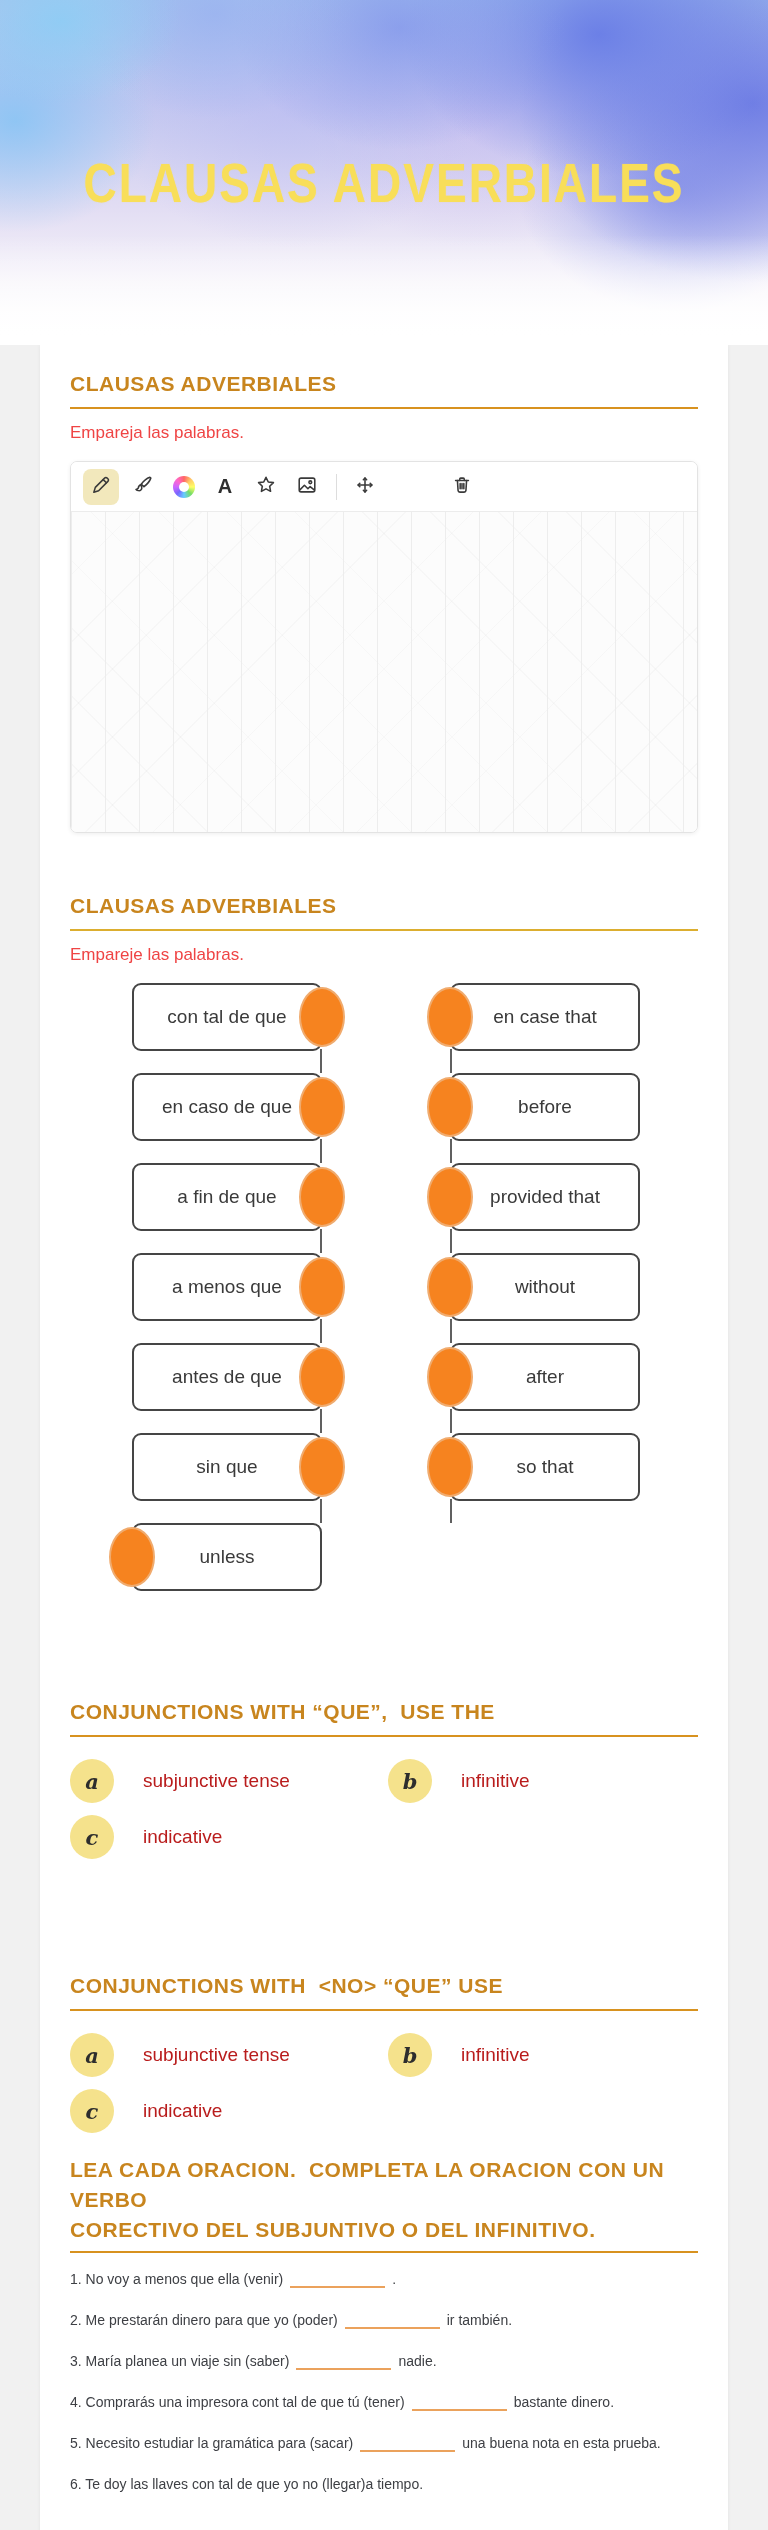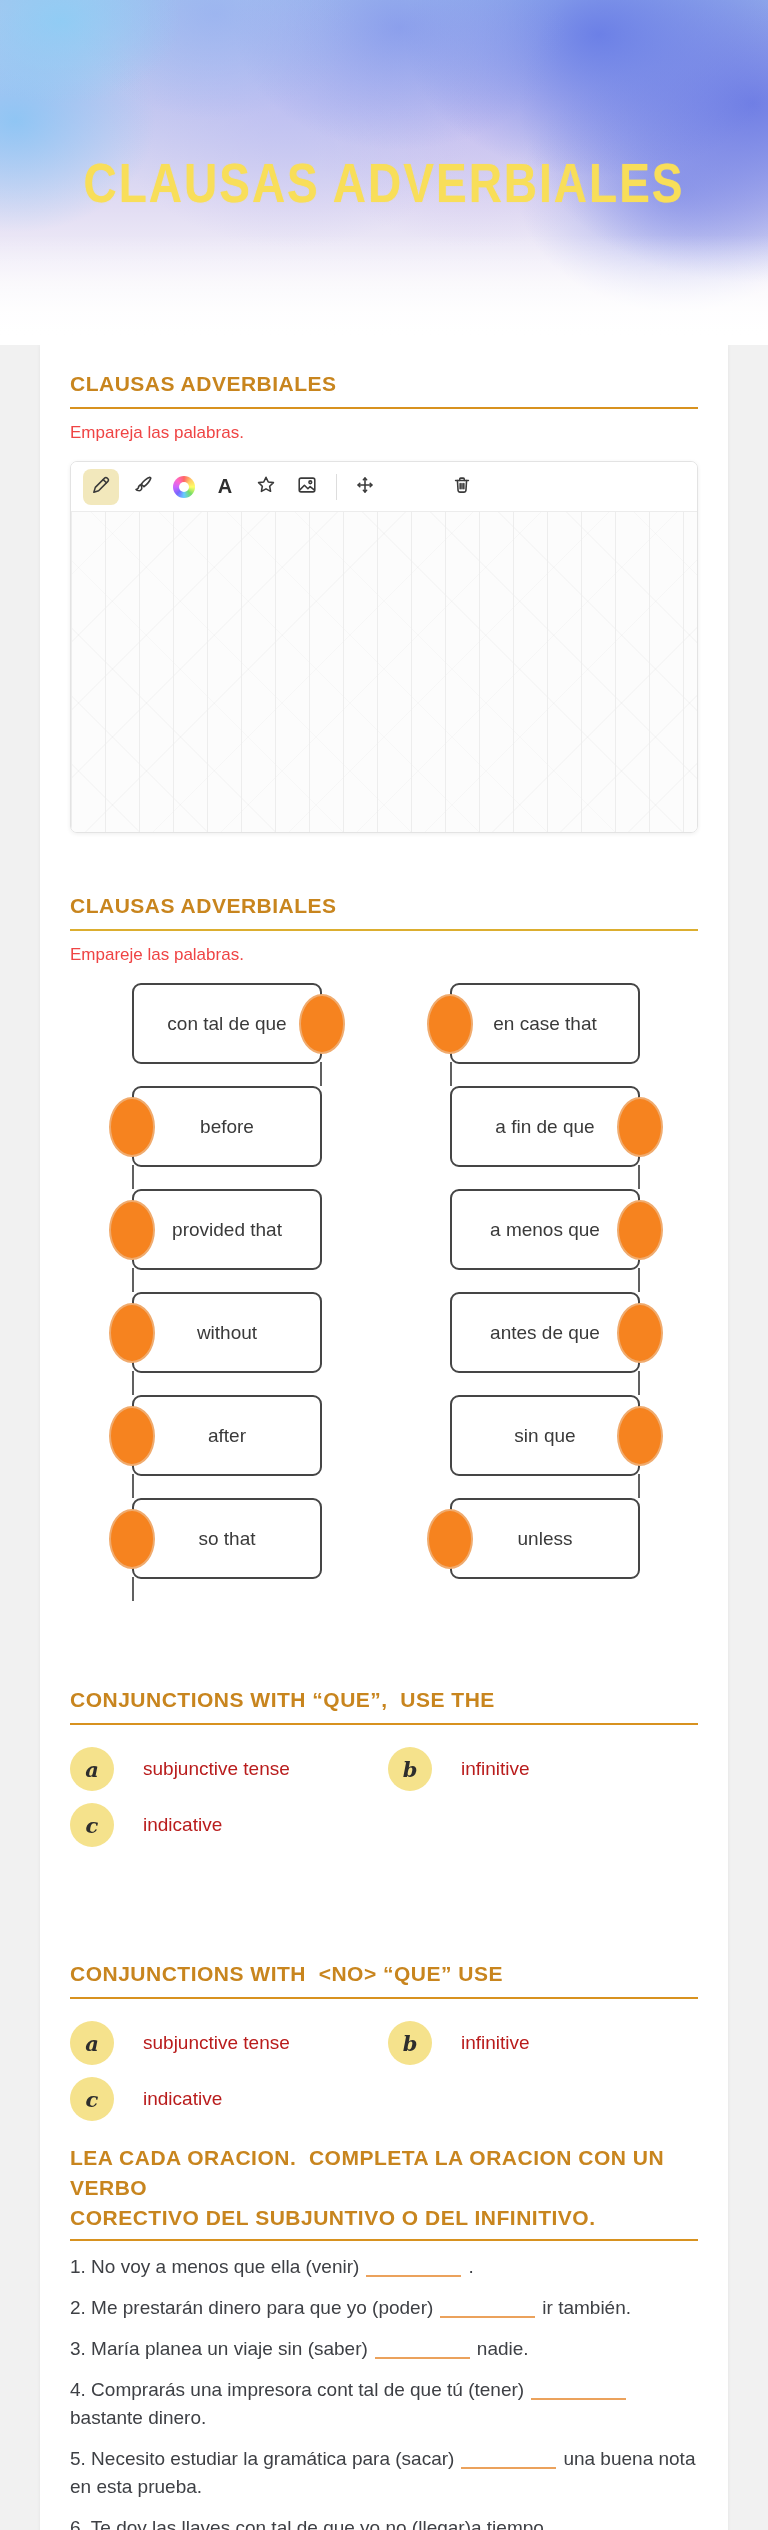--- a/index.html
+++ b/index.html
@@ -76,21 +76,21 @@
     background:
       repeating-linear-gradient(90deg,#ededed 0 1px,transparent 1px 34px),
       repeating-linear-gradient(45deg,rgba(150,150,150,.05) 0 1px,transparent 1px 48px),
       repeating-linear-gradient(-45deg,rgba(150,150,150,.05) 0 1px,transparent 1px 48px),
       #fcfcfc;
   }
   
   .match-section{margin-bottom:106px}
   .mgrid{display:grid;grid-template-columns:190px 190px;column-gap:128px;row-gap:22px;margin-left:62px}
   .mbox{
-    position:relative;height:81px;border:2px solid #454545;border-radius:9px;
+    position:relative;height:68px;border:2px solid #454545;border-radius:9px;
     display:flex;align-items:center;justify-content:center;
     font-size:19px;color:#3a3a3a;background:#fff;
   }
   .mdot{position:absolute;width:46px;height:60px;border-radius:50%;
     background:var(--circle-orange);border:2px solid var(--circle-border);
     top:50%;transform:translateY(-50%);z-index:2}
   .mbox.left .mdot{right:-25px}
   .mbox.right .mdot{left:-25px}
   .mbox .stem{position:absolute;top:100%;width:2px;height:24px;background:#606060}
   .mbox.left .stem{right:-2px}
@@ -104,21 +104,21 @@
   .opt-badge{
     width:44px;height:44px;border-radius:50%;background:var(--badge-yellow);
     display:flex;align-items:center;justify-content:center;
     font-family:"DejaVu Serif", serif;font-style:italic;font-weight:700;
     font-size:21px;color:#2d2d2d;flex:0 0 44px;
   }
   .opt-label{font-size:19px;color:#b91c1c;margin-left:29px}
   
   .s5-heading{margin-bottom:6px}
   hr.sec-rule.s5-rule{margin-bottom:12px}
-  .sentence{font-size:19px;color:var(--text-dark);line-height:28px;margin-bottom:13px}
+  .sentence{font-size:14px;color:var(--text-dark);line-height:28px;margin-bottom:13px}
   .blank{
     display:inline-block;width:95px;height:14px;
     border-bottom:2px solid var(--blank-line);
     margin:0 7px;vertical-align:-4px;
   }
 </style>
 </head>
 <body>
 
 <header class="hero">
@@ -208,20 +208,25 @@
           <span>con tal de que</span>
           <span class="mdot"></span>
           <span class="stem"></span>
         </div>
         <div class="mbox right">
           <span class="mdot"></span>
           <span>en case that</span>
           <span class="stem"></span>
         </div>
 
+        <div class="mbox left">
+          <span>en caso de que</span>
+          <span class="mdot"></span>
+          <span class="stem"></span>
+        </div>
         <div class="mbox right">
           <span class="mdot"></span>
           <span>before</span>
           <span class="stem"></span>
         </div>
 
         <div class="mbox left">
           <span>a fin de que</span>
           <span class="mdot"></span>
           <span class="stem"></span>

